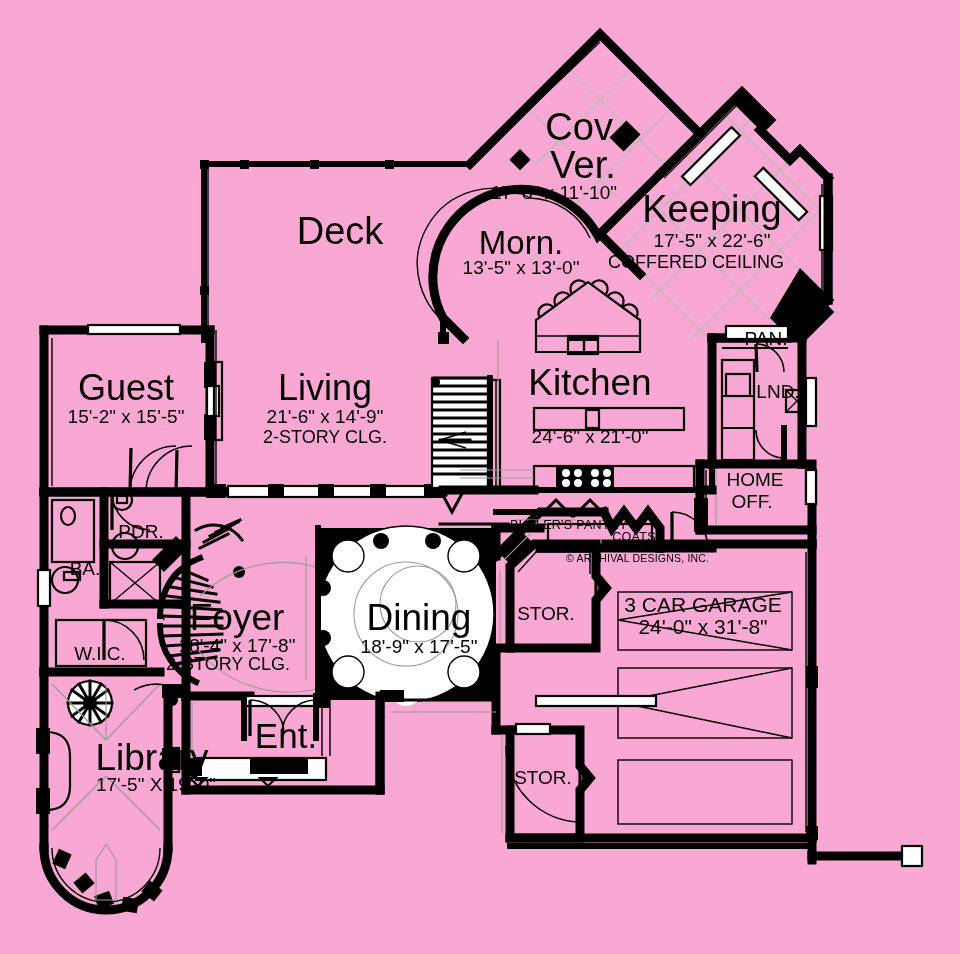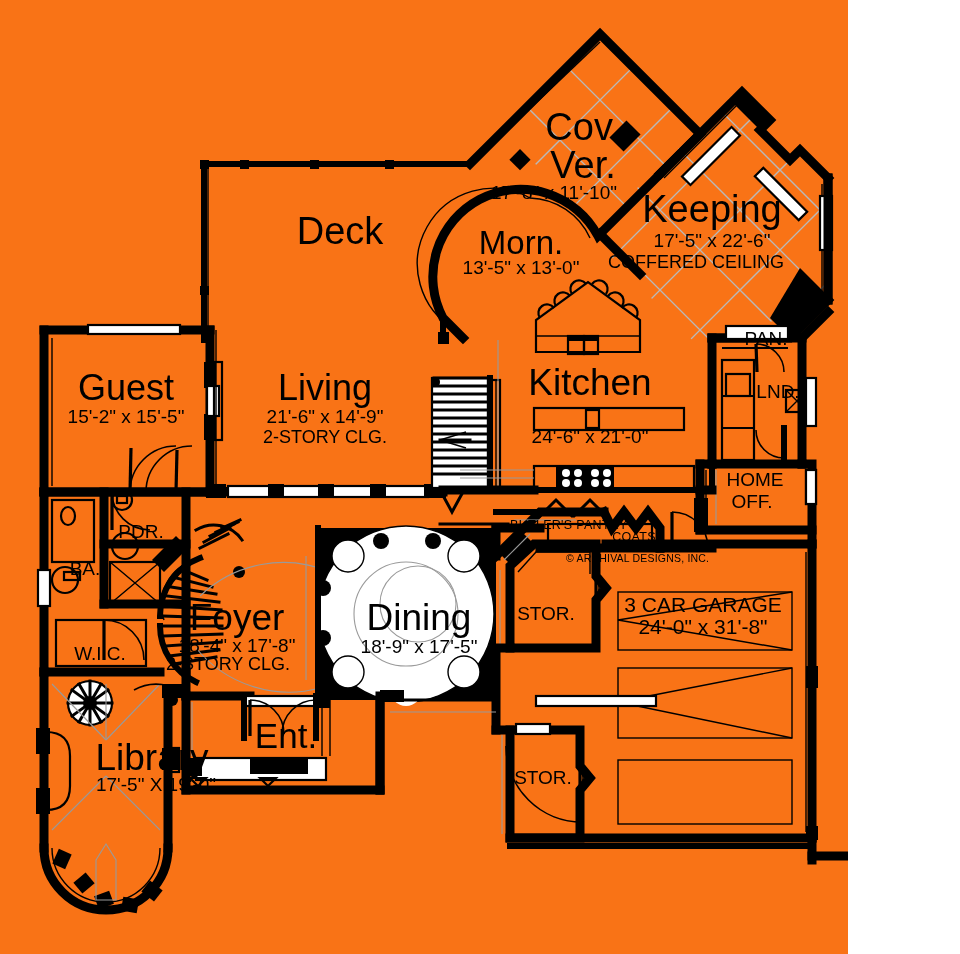--- a/index.html
+++ b/index.html
@@ -3,23 +3,23 @@
 <meta charset="utf-8">
 <title>Floor Plan</title>
 <style>
   html,body{margin:0;padding:0;background:#ffffff;}
   body{
     font-family:"Liberation Sans", sans-serif;
     -webkit-font-smoothing:antialiased;
   }
   #plan-root{
     position:relative;
-    width:848px;
+    width:960px;
     height:954px;
-    background:#f97316;
+    background:#f9a8d4;
     overflow:hidden;
   }
   svg#plan-svg{
     position:absolute;
     left:0; top:0;
     width:960px;
     height:954px;
     display:block;
   }
   

